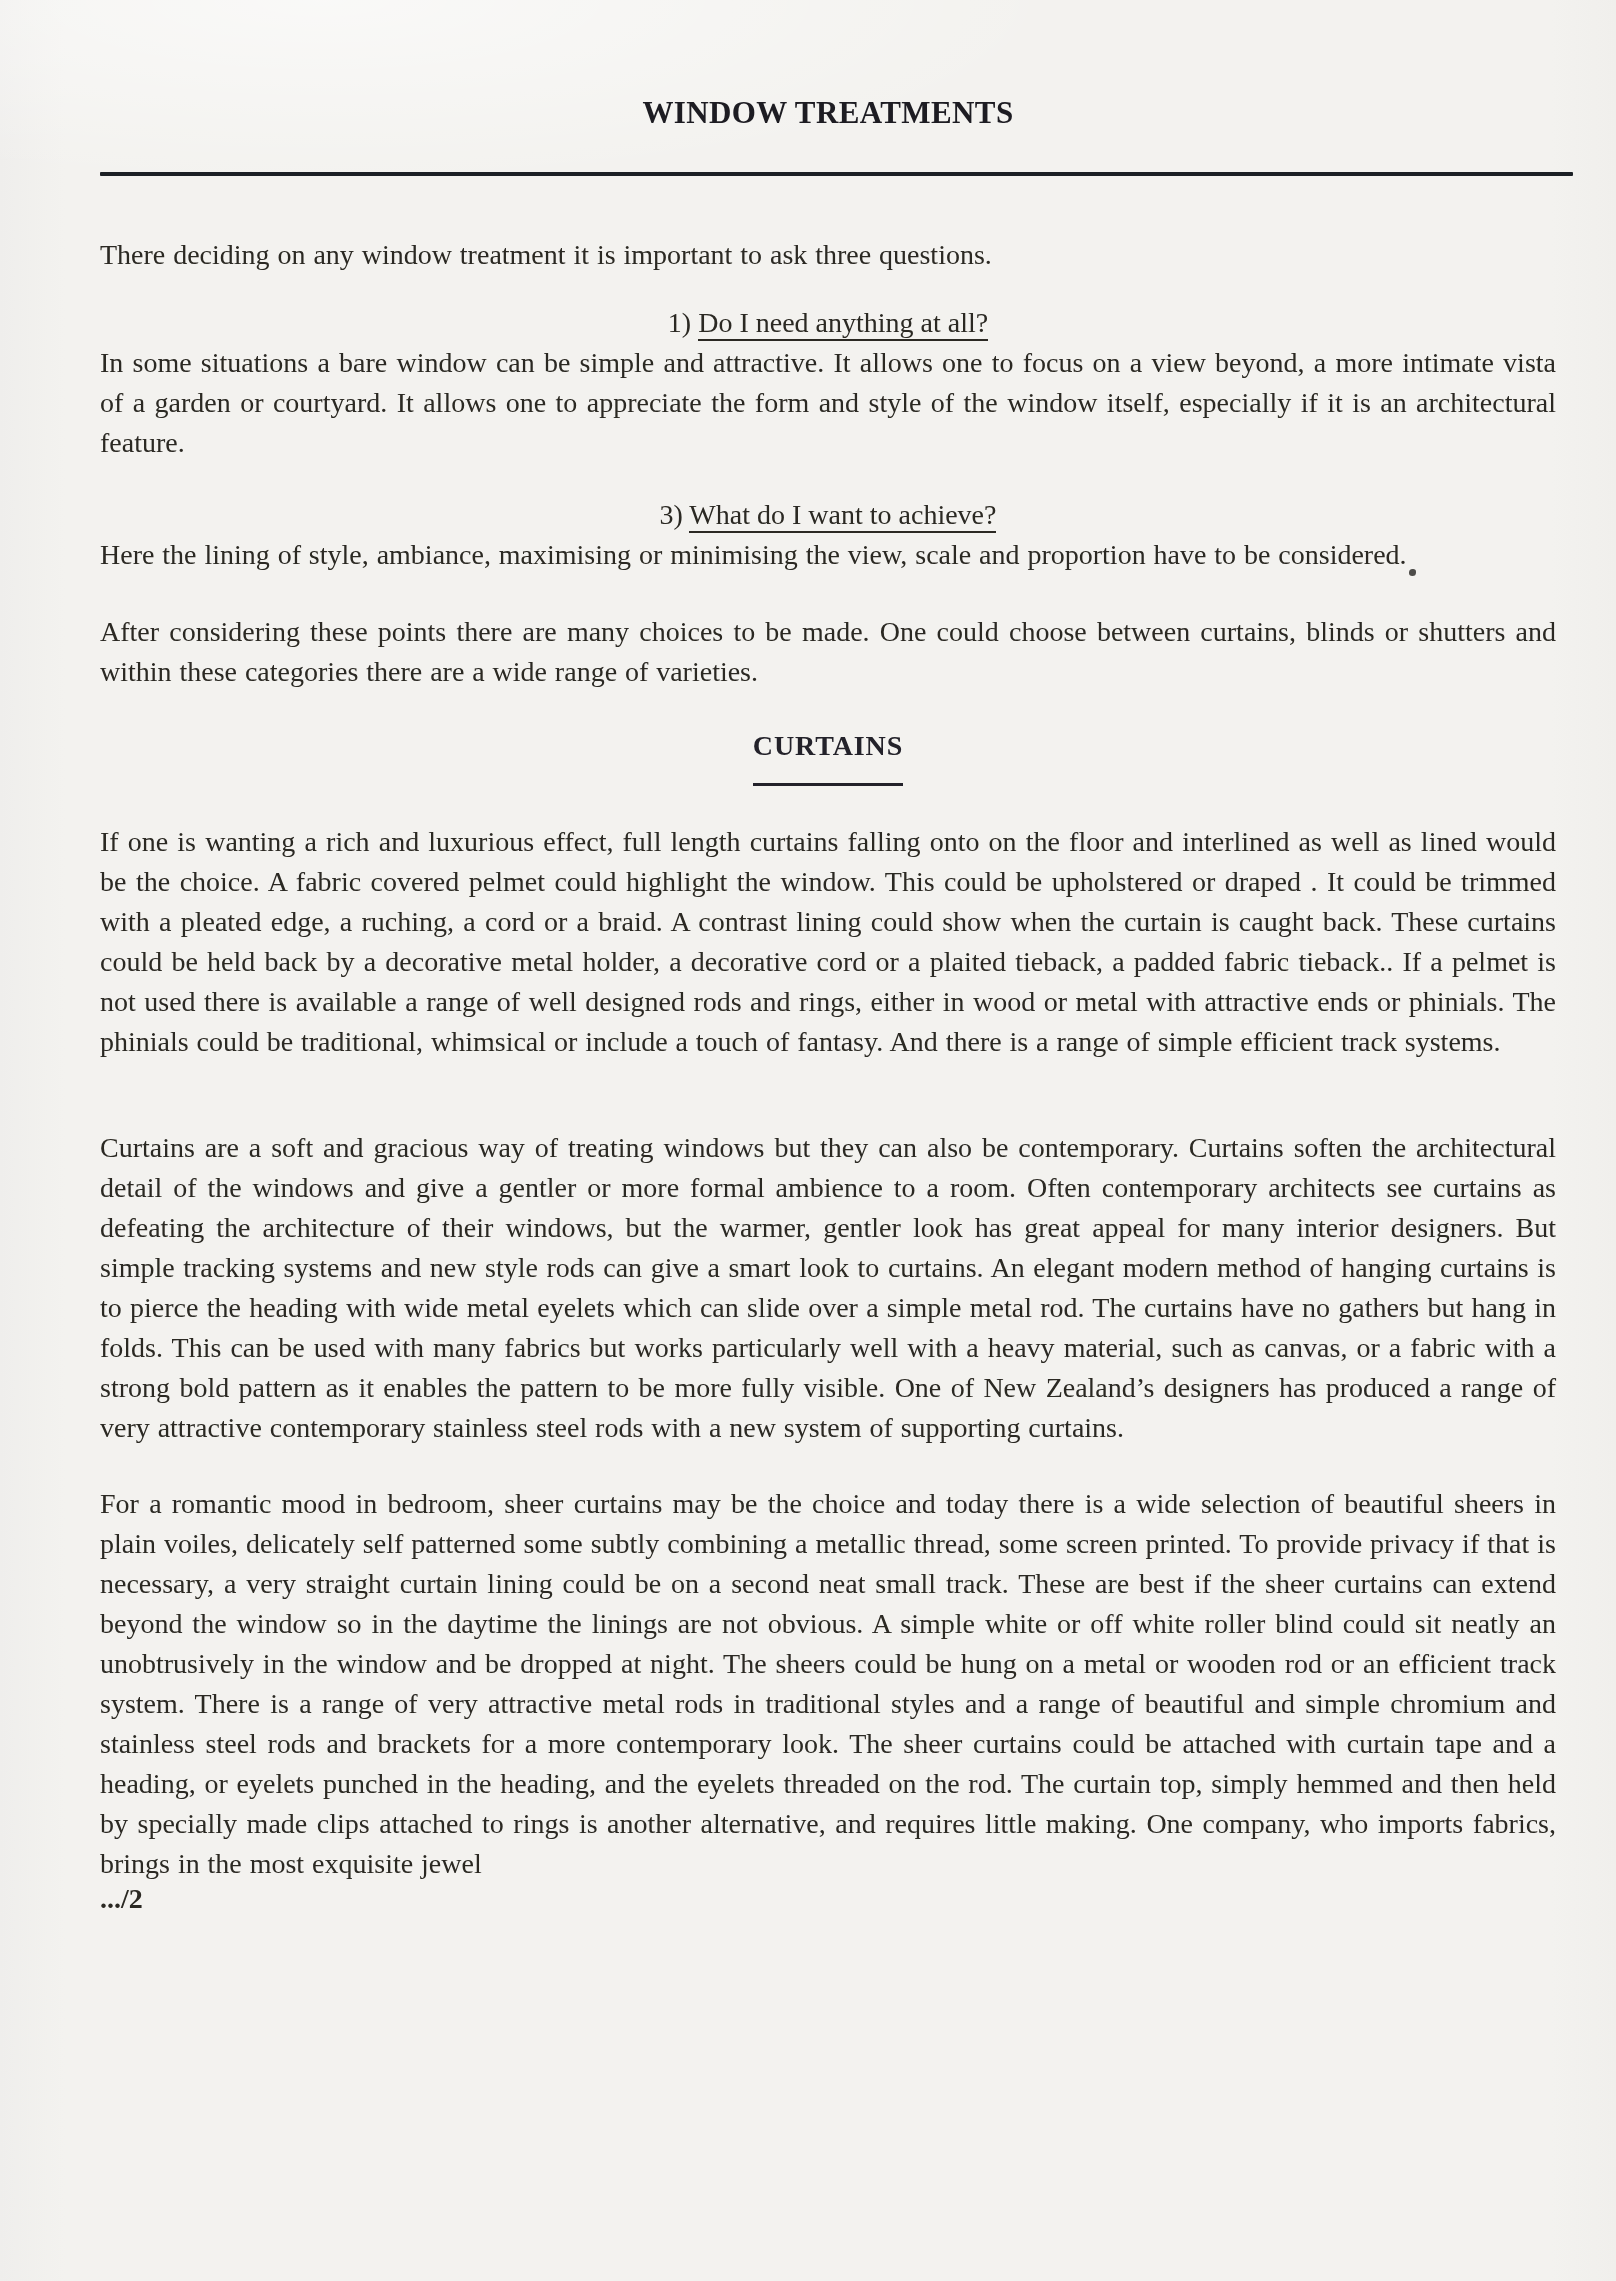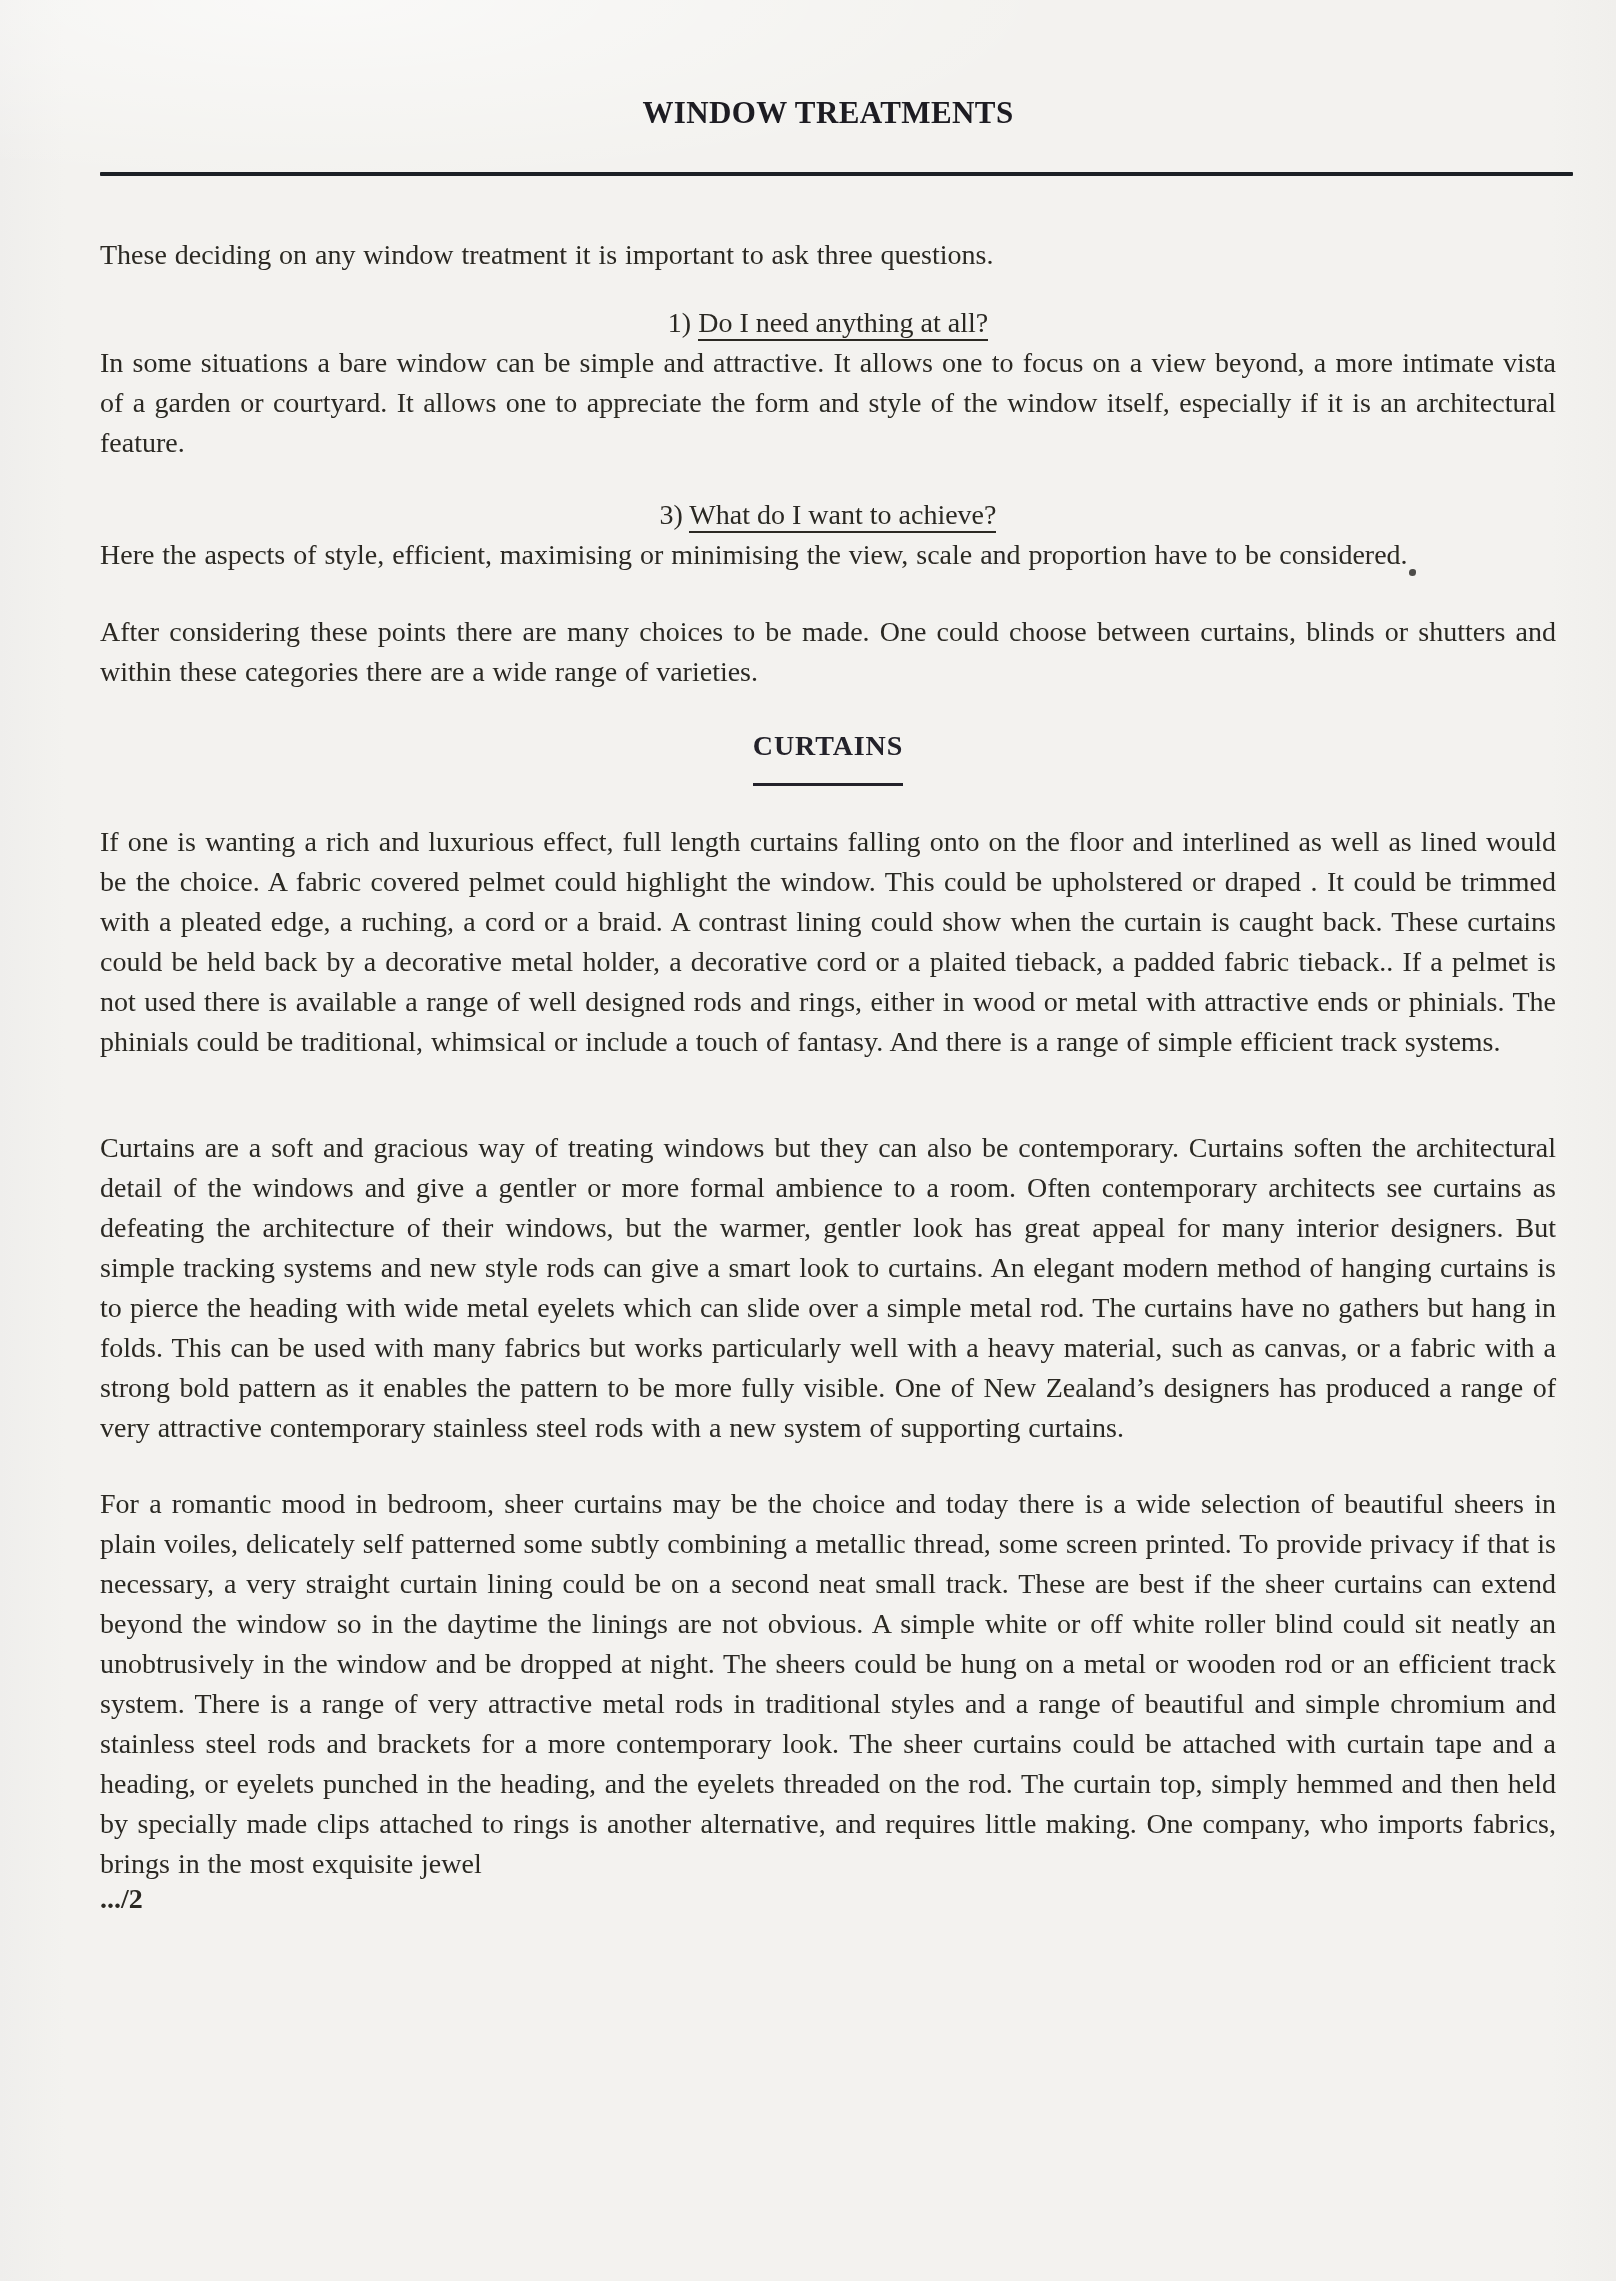--- a/index.html
+++ b/index.html
@@ -91,31 +91,31 @@
 
 <div class="page">
 
   <div class="rule"></div>
   <div class="ink-dot"></div>
 
   <div class="content">
 
     <h1 class="doc-title">WINDOW TREATMENTS</h1>
 
-    <p class="intro">These deciding on any window treatment it is important to ask three questions.</p>
+    <p class="intro">There deciding on any window treatment it is important to ask three questions.</p>
 
     <div class="q q1">
       <div class="q-heading"><span>1)</span> <span class="u">Do I need anything at all?</span></div>
       <p>In some situations a bare window can be simple and attractive. It allows one to focus on a view beyond, a more intimate vista of a garden or courtyard. It allows one to appreciate the form and style of the window itself, especially if it is an architectural feature.</p>
     </div>
 
 
     <div class="q q3">
       <div class="q-heading"><span>3)</span> <span class="u">What do I want to achieve?</span></div>
-      <p>Here the aspects of style, efficient, maximising or minimising the view, scale and proportion have to be considered.</p>
+      <p>Here the lining of style, ambiance, maximising or minimising the view, scale and proportion have to be considered.</p>
     </div>
 
     <p class="after-questions">After considering these points there are many choices to be made. One could choose between curtains, blinds or shutters and within these categories there are a wide range of varieties.</p>
 
     <div class="section-heading"><span class="hu">CURTAINS</span></div>
 
     <p class="para-1">If one is wanting a rich and luxurious effect, full length curtains falling onto on the floor and interlined as well as lined would be the choice. A fabric covered pelmet could highlight the window. This could be upholstered or draped . It could be trimmed with a pleated edge, a ruching, a cord or a braid. A contrast lining could show when the curtain is caught back. These curtains could be held back by a decorative metal holder, a decorative cord or a plaited tieback, a padded fabric tieback.. If a pelmet is not used there is available a range of well designed rods and rings, either in wood or metal with attractive ends or phinials. The phinials could be traditional, whimsical or include a touch of fantasy. And there is a range of simple efficient track systems.</p>
 
     <p class="para-2">Curtains are a soft and gracious way of treating windows but they can also be contemporary. Curtains soften the architectural detail of the windows and give a gentler or more formal ambience to a room. Often contemporary architects see curtains as defeating the architecture of their windows, but the warmer, gentler look has great appeal for many interior designers. But simple tracking systems and new style rods can give a smart look to curtains. An elegant modern method of hanging curtains is to pierce the heading with wide metal eyelets which can slide over a simple metal rod. The curtains have no gathers but hang in folds. This can be used with many fabrics but works particularly well with a heavy material, such as canvas, or a fabric with a strong bold pattern as it enables the pattern to be more fully visible. One of New Zealand’s designers has produced a range of very attractive contemporary stainless steel rods with a new system of supporting curtains.</p>
 

